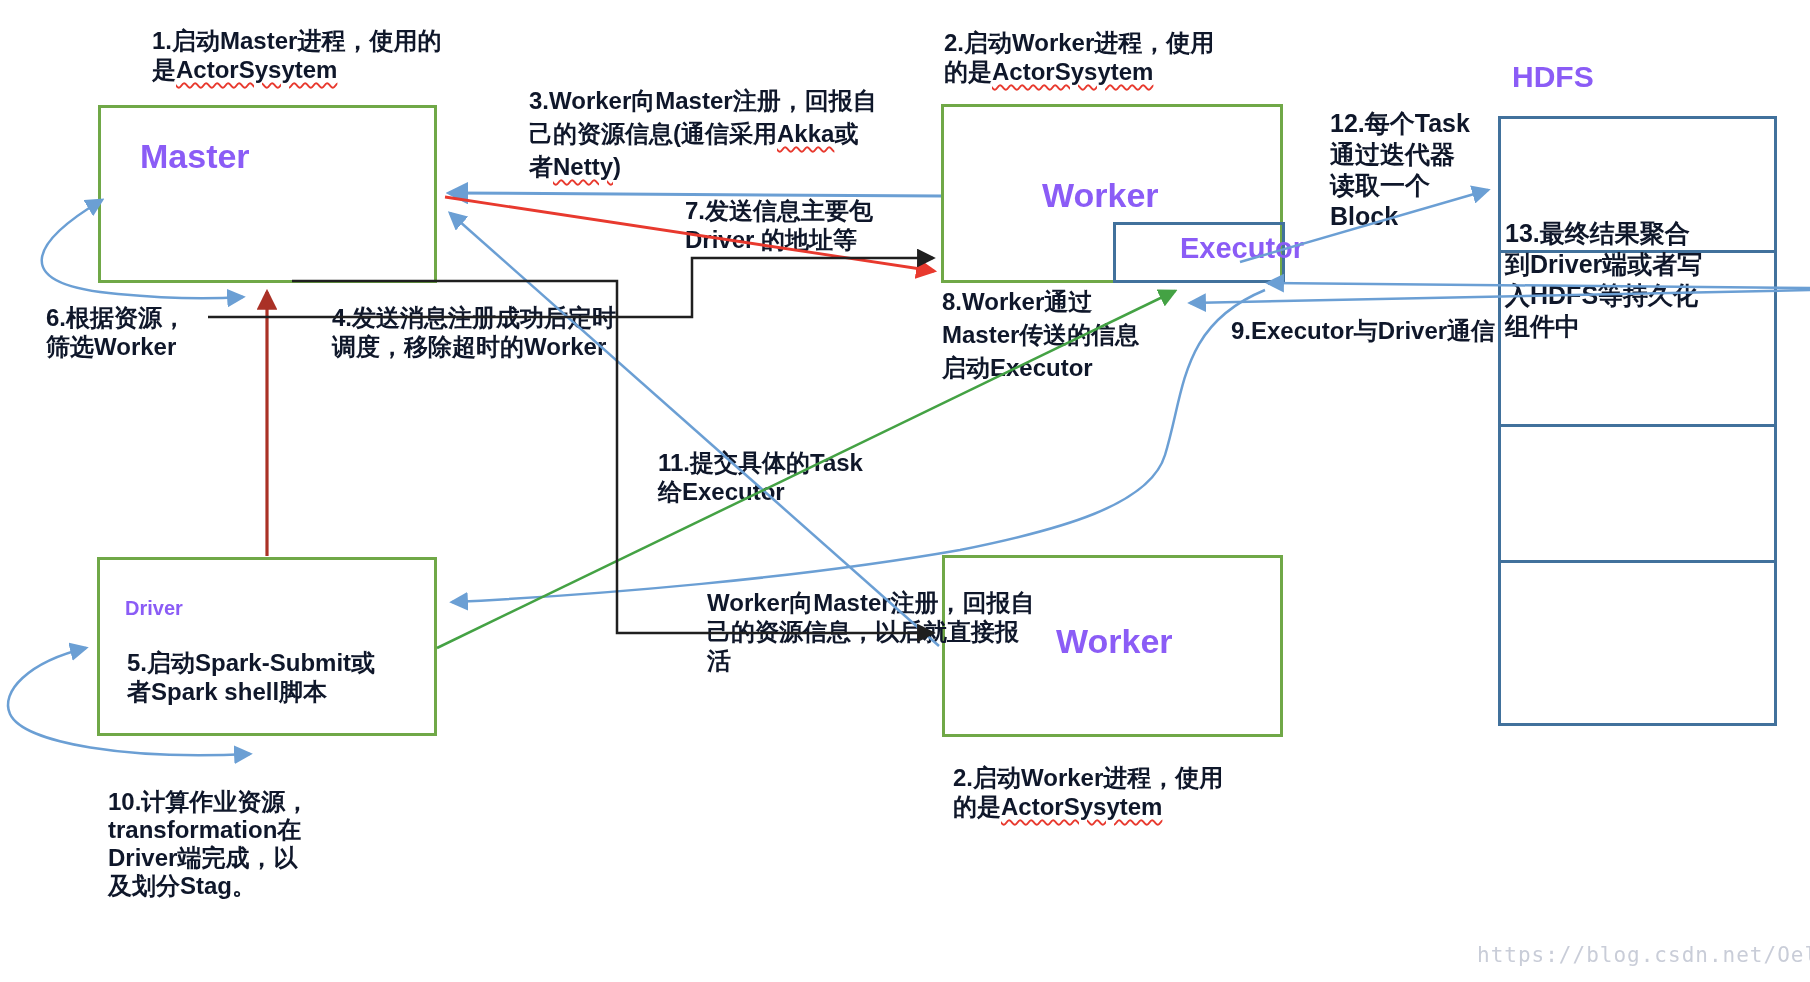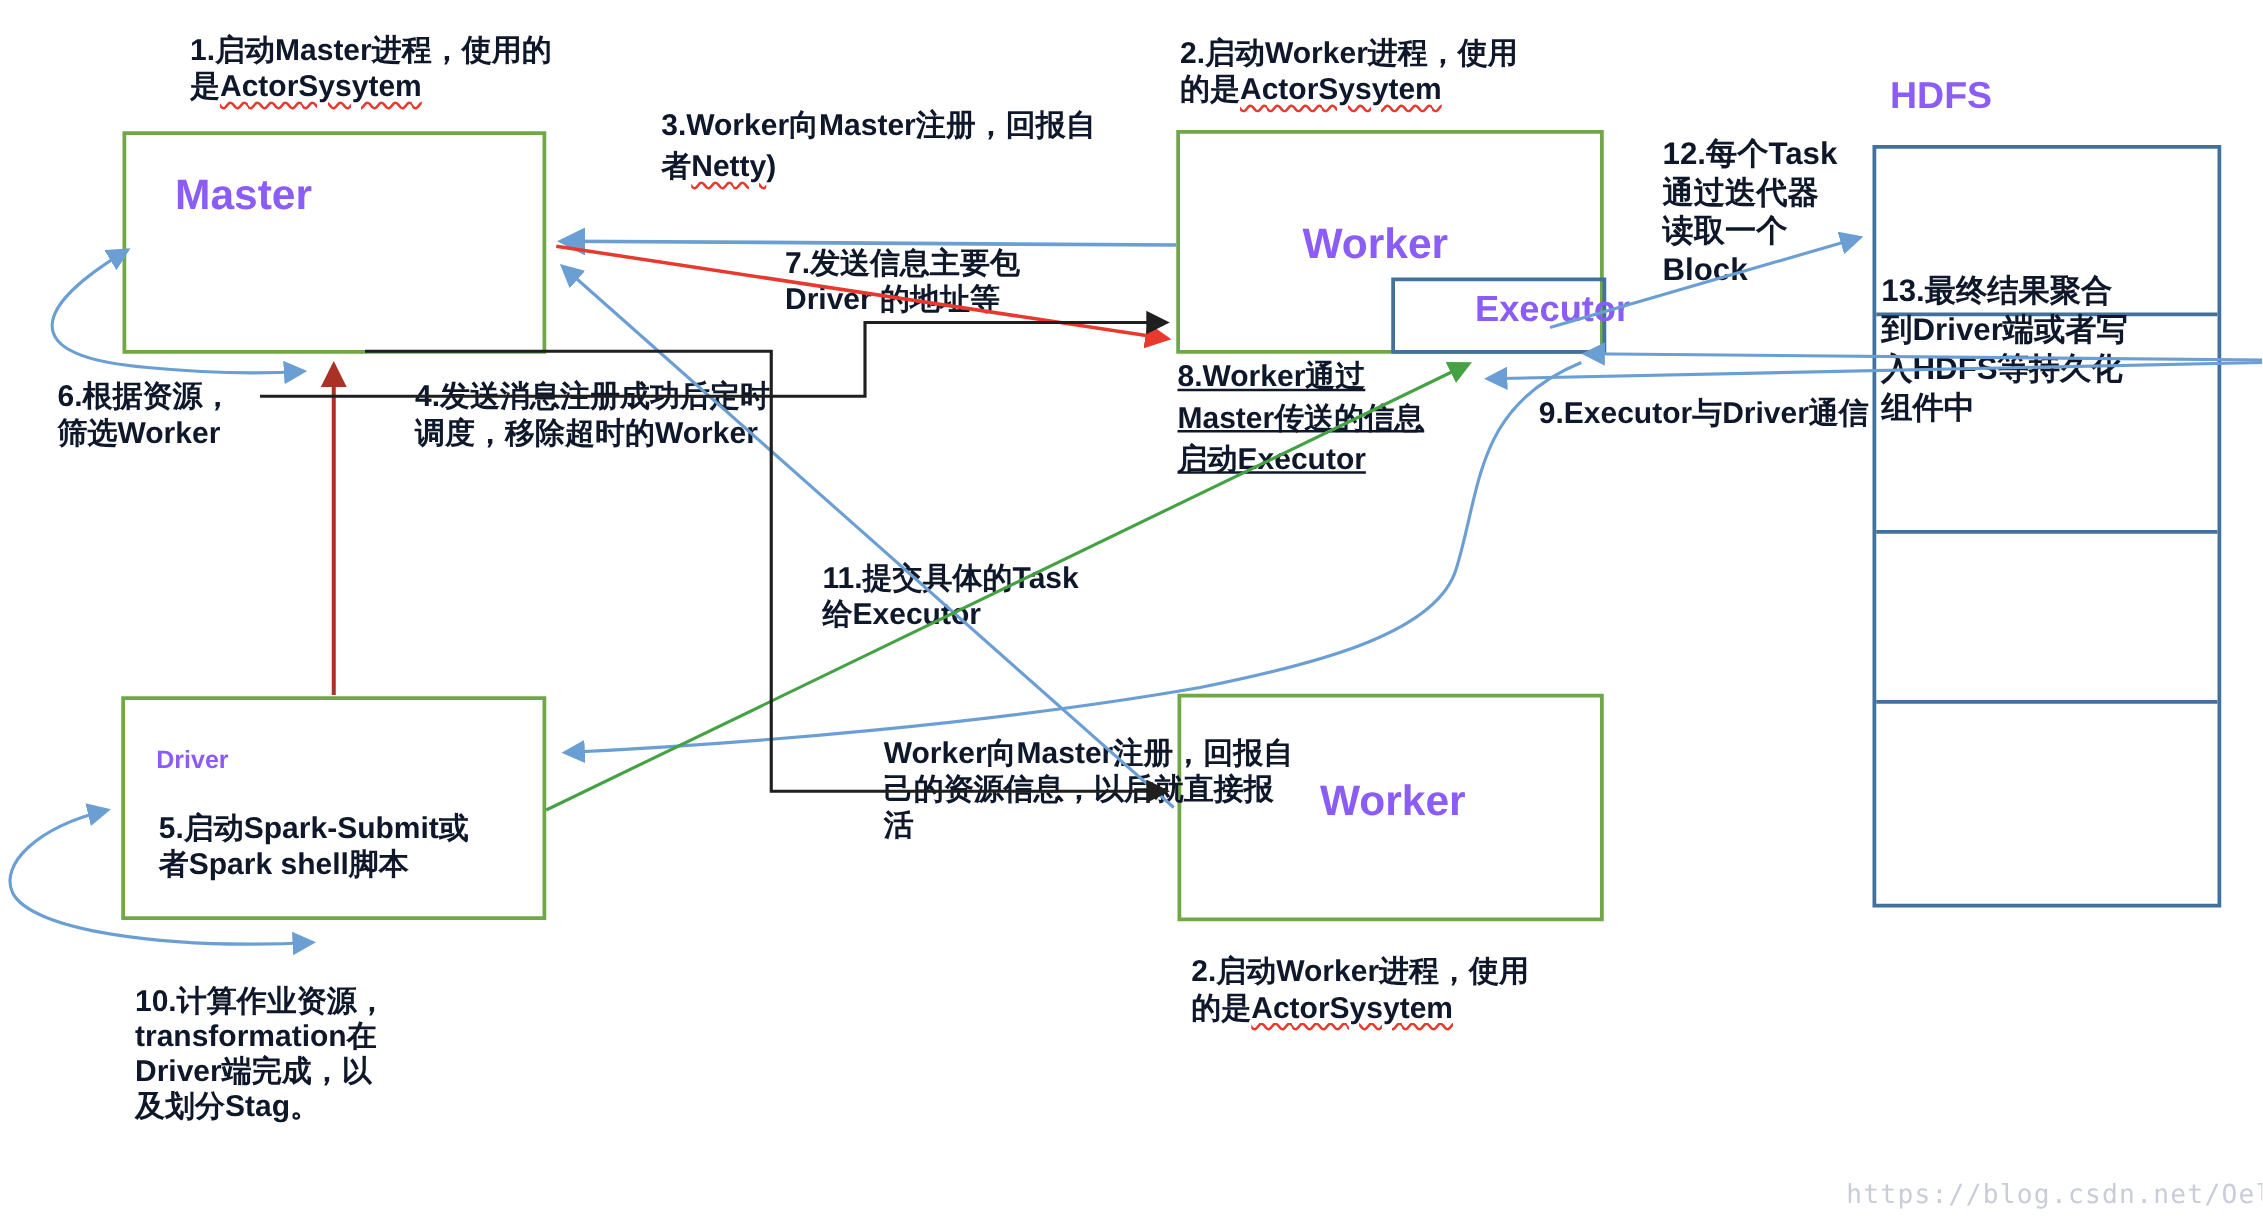--- a/index.html
+++ b/index.html
@@ -55,39 +55,40 @@
     <div><span>是</span><span class="sq">ActorSysytem</span></div>
   </div>
 
   <div class="note" style="left:944px;top:28px;">
     <div><span>2.启动Worker进程，使用</span></div>
     <div><span>的是</span><span class="sq">ActorSysytem</span></div>
   </div>
 
   <div class="note" style="left:529px;top:84px;line-height:33px;">
     <div><span>3.Worker向Master注册，回报自</span></div>
+    <div><span>己的资源信息(通信采用</span><span class="sq">Akka</span><span>或</span></div>
     <div><span>者</span><span class="sq">Netty</span><span>)</span></div>
   </div>
 
-  <div class="note" style="left:628px;top:196px;">
+  <div class="note" style="left:685px;top:196px;">
     <div><span>7.发送信息主要包</span></div>
     <div><span>Driver 的地址等</span></div>
   </div>
 
   <div class="note" style="left:332px;top:303px;">
     <div><span>4.发送消息注册成功后定时</span></div>
     <div><span>调度，移除超时的Worker</span></div>
   </div>
 
   <div class="note" style="left:46px;top:303px;">
     <div><span>6.根据资源，</span></div>
     <div><span>筛选Worker</span></div>
   </div>
 
-  <div class="note" style="left:942px;top:285px;line-height:33px;text-decoration:underline;">
+  <div class="note" style="left:942px;top:285px;line-height:33px;">
     <div><span>8.Worker通过</span></div>
     <div><span>Master传送的信息</span></div>
     <div><span>启动Executor</span></div>
   </div>
 
   <div class="note" style="left:1231px;top:316px;">
     <div><span>9.Executor与Driver通信</span></div>
   </div>
 
   <div class="note" style="left:1330px;top:108px;line-height:31px;font-size:25px;">

